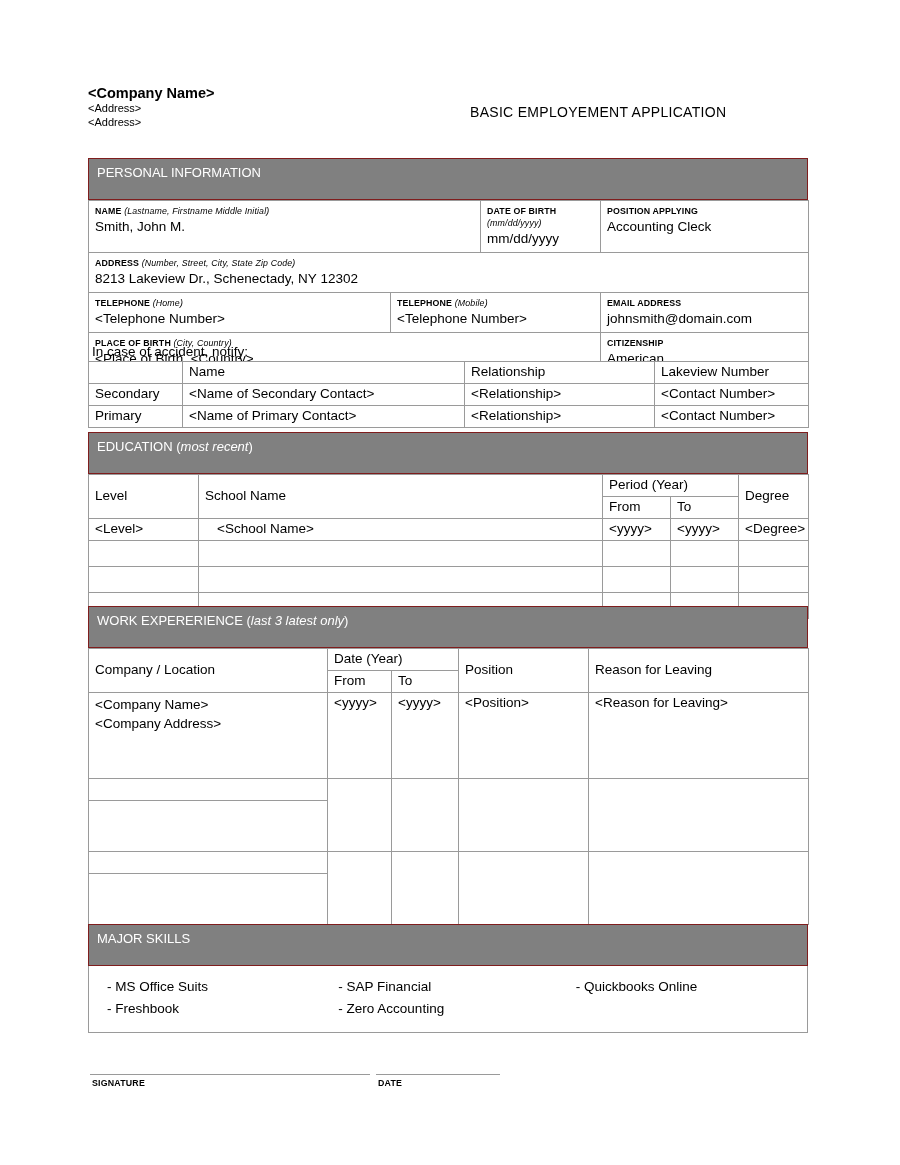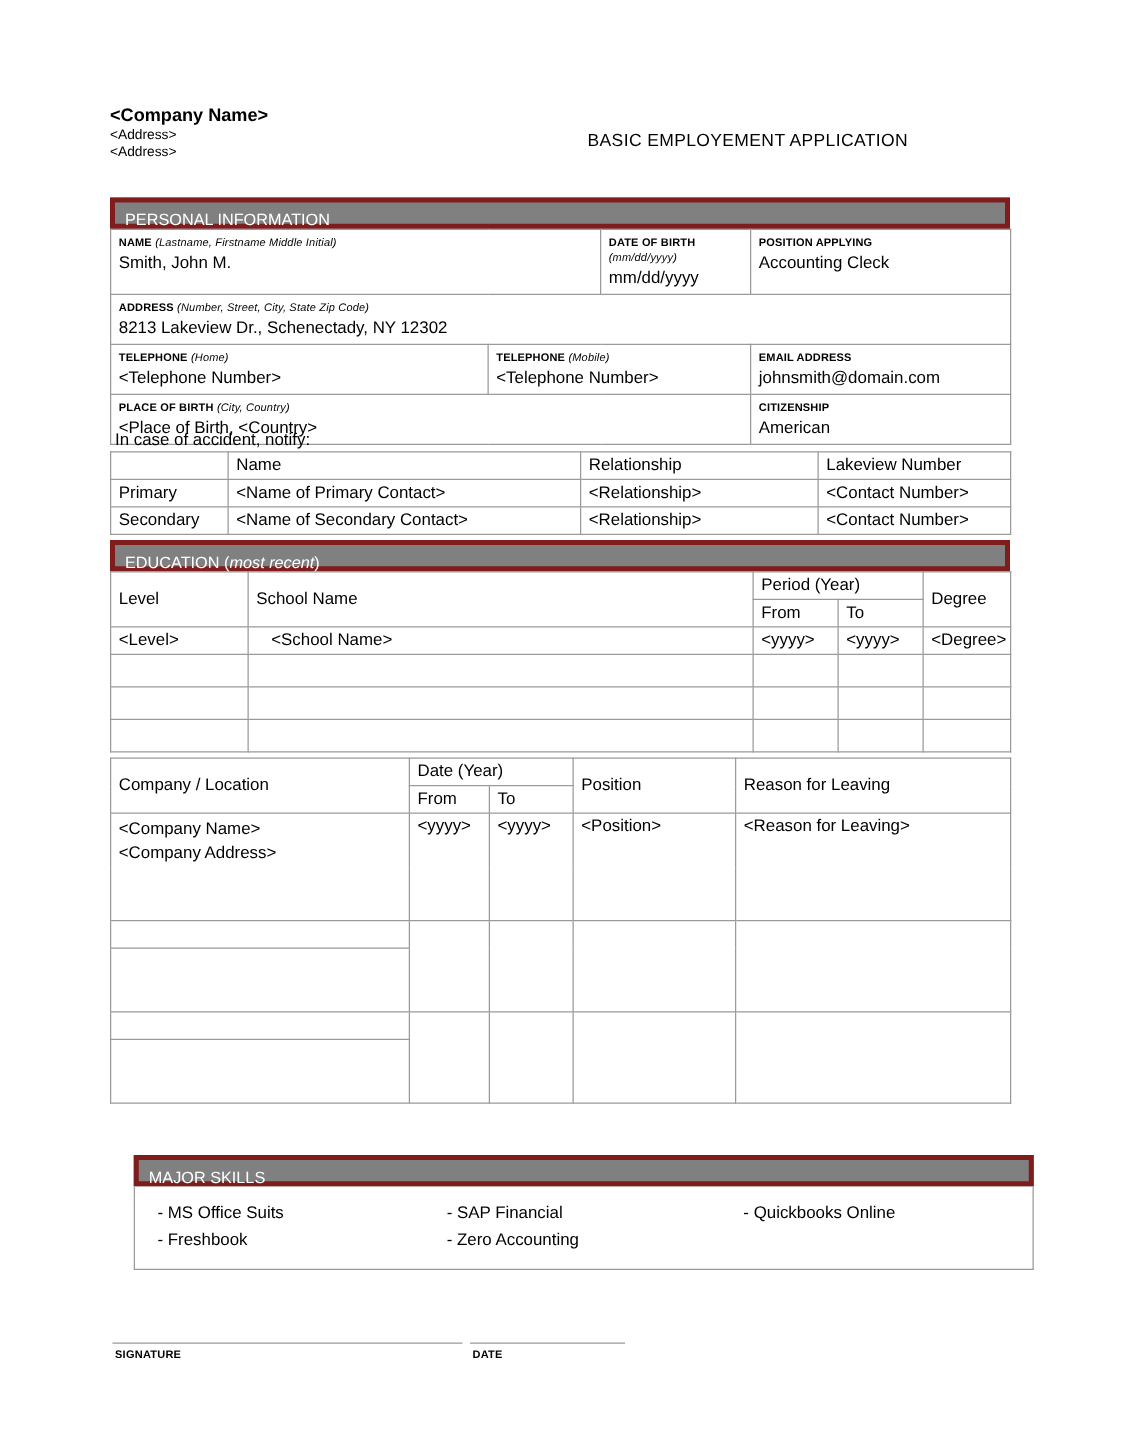--- a/index.html
+++ b/index.html
@@ -53,25 +53,25 @@
   .frame {
     position: absolute;
     left: 88px;
     width: 720px;
     box-sizing: border-box;
   }
   .band {
     background: #808080;
     color: #ffffff;
     font-size: 13px;
-    height: 25px;
+    height: 42px;
     line-height: 27px;
     padding-left: 8px;
     box-sizing: border-box;
-    border: 4px solid #7f1d1d;
+    border: 1px solid #7f1d1d;
   }
   .band i { font-style: italic; }
 
   table.grid {
     width: 100%;
     border-collapse: collapse;
     table-layout: fixed;
   }
   table.grid td, table.grid th {
     border: 1px solid #9a9a9a;
@@ -241,28 +241,28 @@
           <col style="width:154px">
       </colgroup>
       <tbody>
           <tr class="contact-head">
         <td></td>
         <td>Name</td>
         <td>Relationship</td>
         <td>Lakeview Number</td>
       </tr>
       <tr>
+        <td>Secondary</td>
+        <td>&lt;Name of Secondary Contact&gt;</td>
+        <td>&lt;Relationship&gt;</td>
+        <td>&lt;Contact Number&gt;</td>
+      </tr>
+      <tr>
         <td>Primary</td>
         <td>&lt;Name of Primary Contact&gt;</td>
-        <td>&lt;Relationship&gt;</td>
-        <td>&lt;Contact Number&gt;</td>
-      </tr>
-      <tr>
-        <td>Secondary</td>
-        <td>&lt;Name of Secondary Contact&gt;</td>
         <td>&lt;Relationship&gt;</td>
         <td>&lt;Contact Number&gt;</td>
       </tr>
     </tbody>
       </table>
   </div>
 
   <div class="frame" style="top:432px;">
     <div class="band"><span>EDUCATION (</span><i>most recent</i><span>)</span></div>
     <table class="grid">
@@ -310,20 +310,21 @@
         <td></td>
         <td></td>
         <td></td>
         <td></td>
       </tr>
     </tbody>
       </table>
   </div>
 
   <div class="frame" style="top:606px;">
+    <div class="band"><span>WORK EXPERERIENCE (</span><i>last 3 latest only</i><span>)</span></div>
     <table class="grid">
       <colgroup>
         <col style="width:239px">
           <col style="width:64px">
           <col style="width:67px">
           <col style="width:130px">
           <col style="width:220px">
       </colgroup>
       <tbody>
           <tr class="hdr">
@@ -364,21 +365,21 @@
         <td rowspan="2"></td>
         <td rowspan="2"></td>
       </tr>
       <tr style="height:51px;">
         <td></td>
       </tr>
     </tbody>
       </table>
   </div>
 
-  <div class="frame" style="top:924px;margin-left:19px;">
+  <div class="frame" style="top:924px;">
     <div class="band">MAJOR SKILLS</div>
     <div class="skills-body">
       <div class="skills-row">
         <div class="skills-col c1">- MS Office Suits</div>
         <div class="skills-col c2">- SAP Financial</div>
         <div class="skills-col c3">- Quickbooks Online</div>
       </div>
       <div class="skills-row">
         <div class="skills-col c1">- Freshbook</div>
         <div class="skills-col c2">- Zero Accounting</div>

